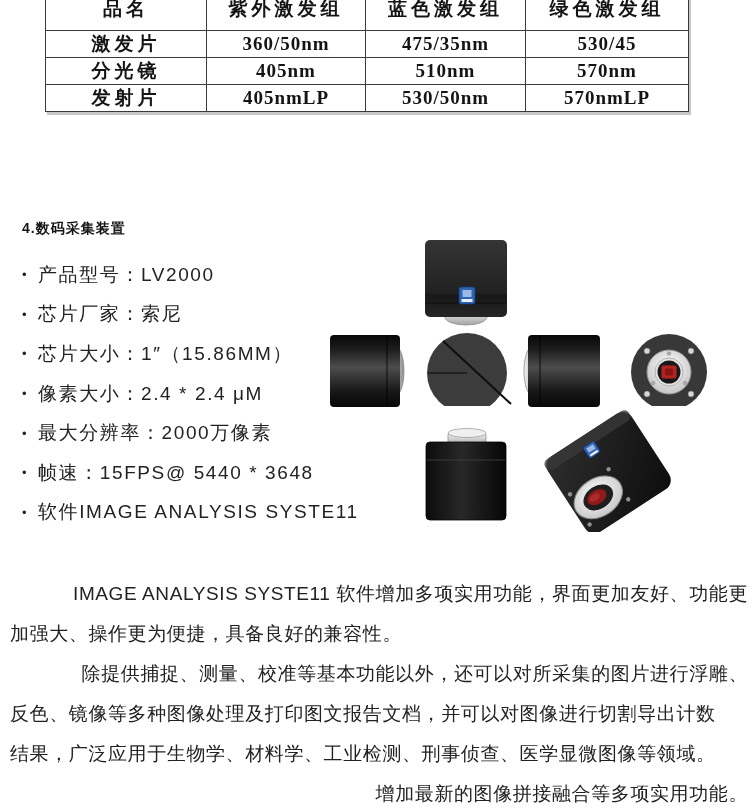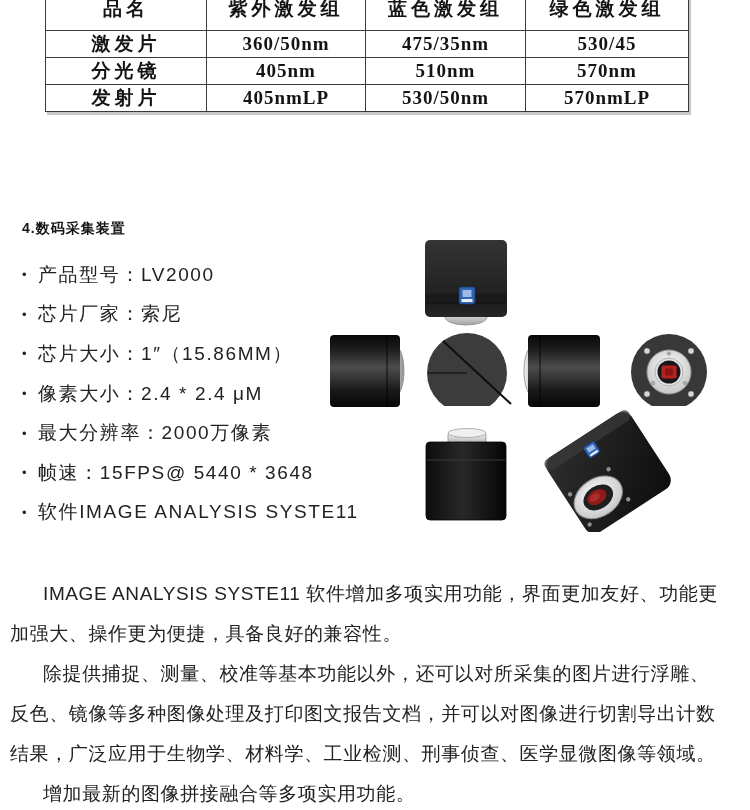--- a/index.html
+++ b/index.html
@@ -32,21 +32,21 @@
   }
   
   .bullets{position:absolute;left:22px;top:255px;width:420px;}
   .b{height:39.6px;display:flex;align-items:center;font-size:19px;letter-spacing:1.6px;color:#222;}
   .b .dot{width:16px;font-size:13px;color:#222;letter-spacing:0;flex:0 0 16px;}
   .b.cont{padding-left:73px;}
   .b .bt{white-space:nowrap;}
   
   .paras{position:absolute;left:10px;top:574px;width:738px;}
   .pl{height:40px;line-height:40px;font-size:19px;letter-spacing:0.6px;white-space:nowrap;color:#222;}
-  .pl.indent{padding-left:33px;}
+  .pl.indent{padding-left:33px;text-align:right;}
   
   .product-art{position:absolute;left:320px;top:232px;width:415px;height:300px;}
 </style>
 </head>
 <body>
 
 <table class="spec-table">
   <tbody>
       <tr class="hdr">
     <td class="zh w0">品名</td>

